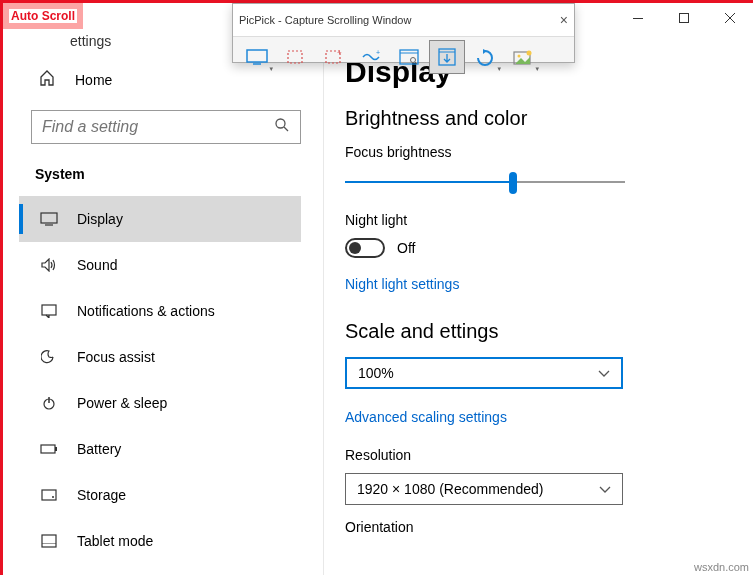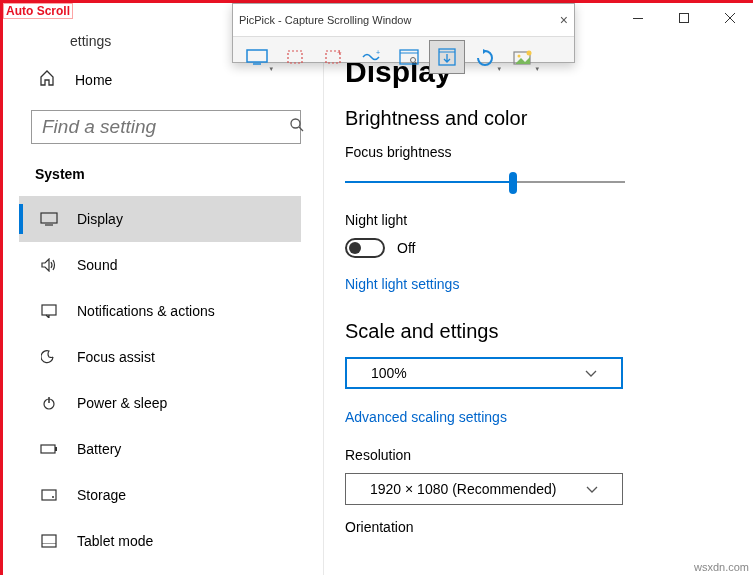--- a/index.html
+++ b/index.html
@@ -1,34 +1,34 @@
 <!DOCTYPE html>
 <html><head>
   <meta charset="utf-8">
   <style>
     * { margin: 0; padding: 0; box-sizing: border-box; font-family: "Segoe UI", sans-serif; }
     body { width: 753px; height: 575px; overflow: hidden; position: relative; background: #fff; }
     
     .redbar-left { position: absolute; left: 0; top: 0; width: 3px; height: 575px; background: #e81123; z-index: 100; }
     .redbar-top { position: absolute; left: 3px; top: 0; width: 750px; height: 3px; background: #e81123; z-index: 100; }
     
-    .autoscroll { position: absolute; left: 3px; top: 3px; background: #fff; color: #e81123; font-size: 12px; font-weight: bold; padding: 0 2px; border: 1px solid #fca5a5; z-index: 101; }
+    .autoscroll { position: absolute; left: 3px; top: 3px; background: #fff; color: #e81123; font-size: 12px; font-weight: bold; padding: 0 2px; border: 6px solid #fca5a5; z-index: 101; }
     
     .titlebar { position: absolute; top: 3px; right: 0; display: flex; }
     .titlebtn { width: 46px; height: 30px; display: flex; align-items: center; justify-content: center; color: #555; }
     
     .header-title { position: absolute; left: 70px; top: 33px; font-size: 14px; color: #333; }
     
     .sidebar { position: absolute; left: 3px; top: 60px; width: 310px; height: 515px; padding-left: 28px; }
     .home-row { display: flex; align-items: center; height: 40px; padding-left: 8px; cursor: pointer; }
     .home-row .icon { width: 18px; margin-right: 18px; color: #333; }
     .home-row span.label { font-size: 14px; }
     
     .search-box { margin: 10px 12px 18px 0; height: 34px; border: 1px solid #999; display: flex; align-items: center; padding: 0 10px; }
-    .search-box input { border: none; flex: 1; font-size: 19px; font-style: italic; color: #ef4444; outline: none; background: transparent; }
+    .search-box input { border: none; flex: 1; font-size: 16px; font-style: italic; color: #ef4444; outline: none; background: transparent; }
     .search-box .sicon { color: #555; }
     
     .category { font-weight: 600; font-size: 14px; padding: 4px 0 14px 4px; }
     
     .nav-item { display: flex; align-items: center; height: 46px; padding-left: 8px; cursor: pointer; position: relative; font-size: 14px; }
     .nav-item .icon { width: 20px; margin-right: 18px; display: flex; align-items: center; justify-content: center; color: #333; }
     .nav-item.active { background: #d9d9d9; margin-left: -12px; padding-left: 20px; margin-right: 12px; }
     .nav-item.active::before { content: ""; position: absolute; left: 0; top: 8px; bottom: 8px; width: 4px; background: #0078d7; }
     
     .main { position: absolute; left: 345px; top: 55px; right: 0; padding-right: 20px; }
@@ -41,21 +41,21 @@
     .slider-fill { position: absolute; top: 11px; left: 0; width: 60%; height: 2px; background: #0078d7; }
     .slider-thumb { position: absolute; left: 60%; top: 2px; width: 8px; height: 22px; background: #0078d7; border-radius: 4px; transform: translateX(-4px); }
     
     .toggle-row { display: flex; align-items: center; margin: 8px 0 12px 0; }
     .toggle { width: 40px; height: 20px; border: 2px solid #333; border-radius: 10px; position: relative; margin-right: 12px; }
     .toggle .knob { position: absolute; left: 2px; top: 2px; width: 12px; height: 12px; background: #333; border-radius: 50%; }
     .toggle-label { font-size: 14px; }
     
     .link { color: #0066cc; font-size: 14px; cursor: pointer; margin: 6px 0 12px 0; display: inline-block; }
     
-    .dropdown { width: 278px; height: 32px; border: 1px solid #666; display: flex; align-items: center; justify-content: space-between; padding: 0 24px; font-size: 14px; margin-bottom: 14px; cursor: pointer; }
+    .dropdown { width: 278px; height: 32px; border: 1px solid #666; display: flex; align-items: center; justify-content: space-between; padding: 0 11px; font-size: 14px; margin-bottom: 14px; cursor: pointer; }
     .dropdown.blue { border: 2px solid #0078d7; }
     .chev { color: #555; }
     
     
     .picpick { position: absolute; left: 232px; top: 3px; width: 343px; height: 60px; background: #f5f5f5; border: 1px solid #aaa; z-index: 200; box-shadow: 0 4px 10px rgba(0,0,0,0.2); }
     .pp-title { display: flex; justify-content: space-between; align-items: center; height: 18px; padding: 16px 6px; font-size: 11px; color: #333; background: #fff; border-bottom: 1px solid #ddd; }
     .pp-close { cursor: pointer; color: #555; font-size: 14px; }
     .pp-toolbar { display: flex; align-items: center; height: 40px; padding: 0 6px; gap: 2px; }
     .pp-btn { width: 36px; height: 34px; display: flex; align-items: center; justify-content: center; cursor: pointer; border: 1px solid transparent; position: relative; }
     .pp-btn.active { background: #ddd; border: 1px solid #888; }

